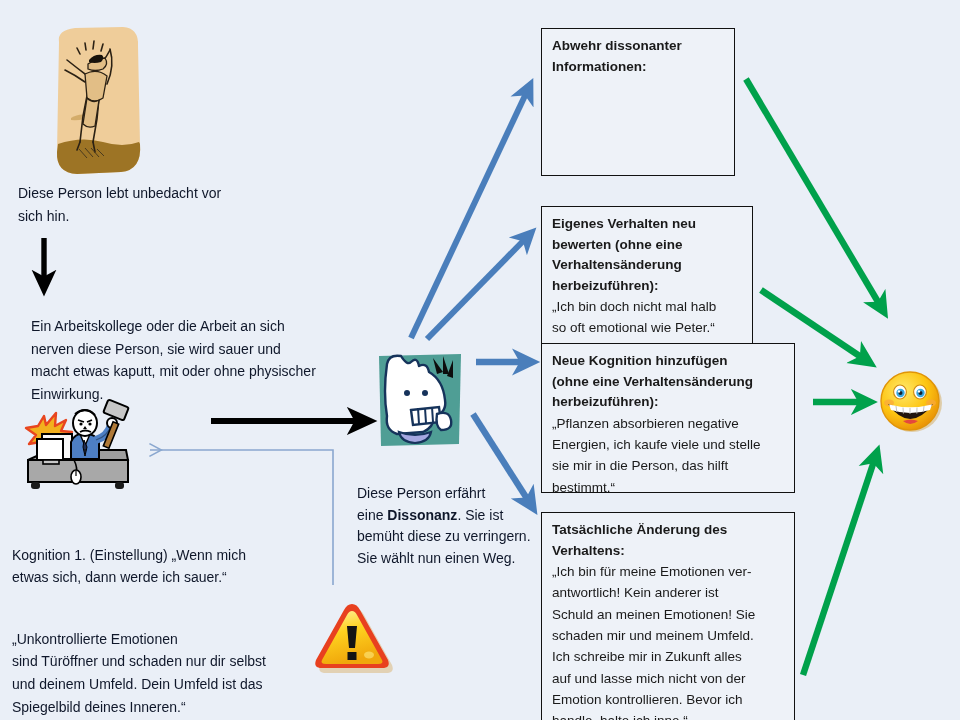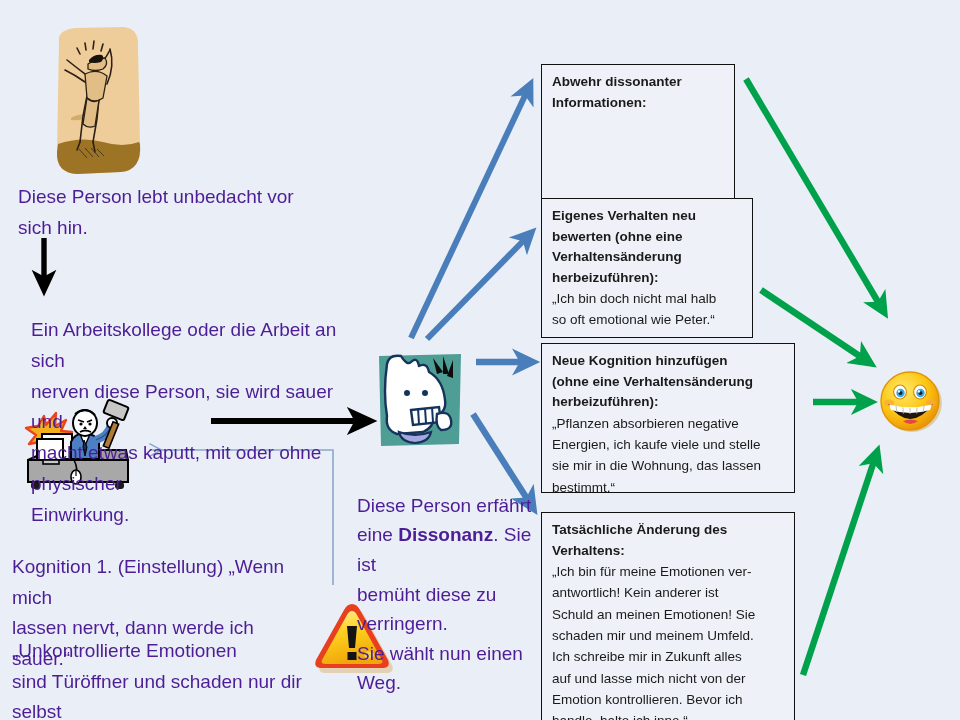--- a/index.html
+++ b/index.html
@@ -11,23 +11,23 @@
     position: relative;
     width: 960px;
     height: 720px;
     background: #eaeff7;
     overflow: hidden;
     font-family: "Liberation Sans", sans-serif;
     color: #1a1a1a;
   }
   .abs { position: absolute; }
   .txt {
-    font-size: 19px;
+    font-size: 14px;
     line-height: 1.62;
-    color: #4c1d95;
+    color: #0f172a;
     white-space: pre-line;
   }
   .box {
     border: 1.4px solid #111111;
     background: #eef2f8;
     box-sizing: border-box;
     padding: 7px 9px 8px 10px;
   }
   .box .hd {
     font-weight: bold;
@@ -250,58 +250,58 @@
   <div class="abs txt" style="left:18px; top:182px; width:280px;">Diese Person lebt unbedacht  vor
 sich hin.</div>
 
   <div class="abs txt" style="left:31px; top:315px; width:330px;">Ein Arbeitskollege oder die Arbeit an sich
 nerven  diese Person, sie wird sauer und
 macht  etwas kaputt, mit oder ohne physischer
 Einwirkung.</div>
 
   <div class="abs txt" style="left:12px; top:521px; width:300px;">
     <span class="cogn-title">Kognition 1. (Einstellung)</span><span> „Wenn mich
-lassen nervt,  dann  werde ich sauer.“</span>
+etwas sich,  dann  werde ich sauer.“</span>
   </div>
 
   <div class="abs txt" style="left:12px; top:605px; width:312px;">
     <span>„Unkontrollierte  Emotionen
 sind Türöffner  und  schaden nur  dir selbst
 und  deinem Umfeld.  Dein  Umfeld ist das
 Spiegelbild deines Inneren.“</span>
   </div>
 
   <div class="abs txt" style="left:357px; top:461px; width:195px; line-height:1.56;">
     <span>Diese Person erfährt
 eine </span><b>Dissonanz</b><span>. Sie ist
 bemüht  diese zu verringern.
 Sie wählt nun einen Weg.</span>
   </div>
 
-  <div class="abs box" style="left:541px; top:28px; width:194px; height:148px;margin-top:36px;">
+  <div class="abs box" style="left:541px; top:28px; width:194px; height:148px;">
     <span class="hd">Abwehr dissonanter
 Informationen:</span>
   </div>
 
-  <div class="abs box" style="left:541px; top:198px; width:212px; height:140px;">
+  <div class="abs box" style="left:541px; top:206px; width:212px; height:140px;">
     <span class="hd">Eigenes Verhalten neu
 bewerten (ohne eine
 Verhaltensänderung
 herbeizuführen):</span>
     <span class="bd">„Ich bin doch  nicht mal halb
 so oft emotional wie Peter.“</span>
   </div>
 
   <div class="abs box" style="left:541px; top:343px; width:254px; height:150px;">
     <span class="hd">Neue Kognition hinzufügen
 (ohne eine Verhaltensänderung
 herbeizuführen):</span>
     <span class="bd">„Pflanzen absorbieren negative
 Energien, ich kaufe viele und  stelle
-sie mir in die Wohnung,  das lassen
+sie mir in die Person,  das hilft
 bestimmt.“</span>
   </div>
 
   <div class="abs box" style="left:541px; top:512px; width:254px; height:248px;">
     <span class="hd">Tatsächliche Änderung des
 Verhaltens:</span>
     <span class="bd">„Ich bin für meine Emotionen  ver-
 antwortlich! Kein anderer ist
 Schuld an meinen Emotionen! Sie
 schaden mir und  meinem Umfeld.

